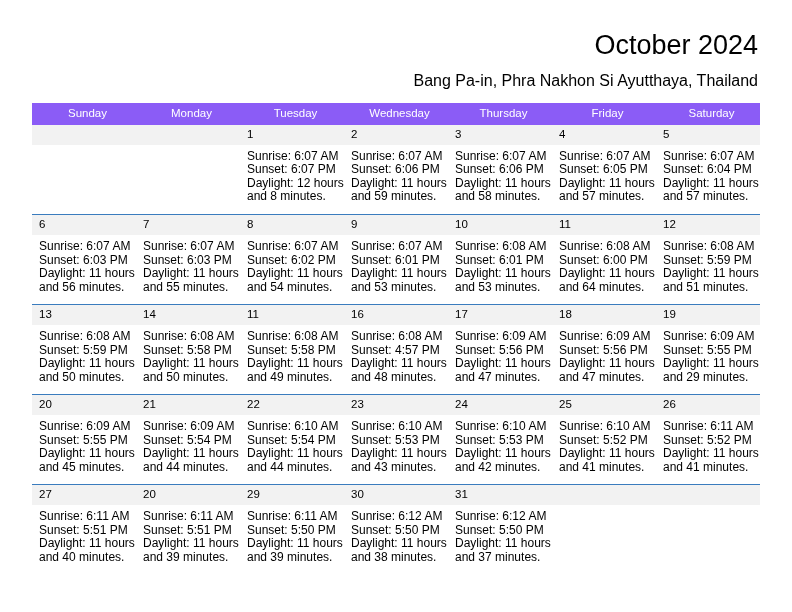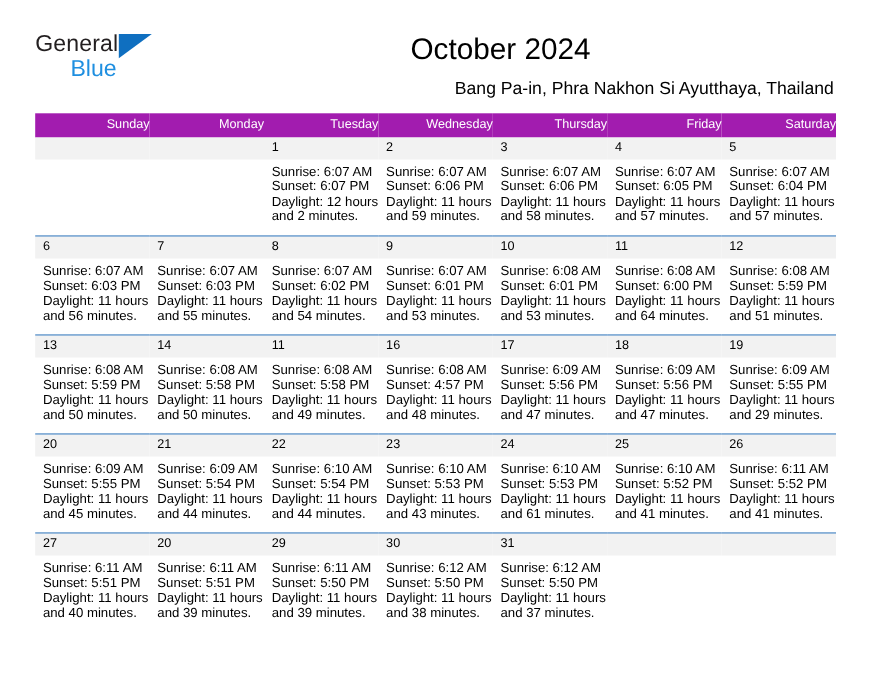--- a/index.html
+++ b/index.html
@@ -65,43 +65,42 @@
     text-align: right;
     flex: 1 1 auto;
     padding-top: 2px;
   }
   .cal-title {
     font-size: 27px;
     color: #000000;
     line-height: 1.15;
     font-weight: normal;
     margin: 0;
-    text-align: center;
   }
   .cal-subtitle {
     font-size: 16px;
     color: #000000;
     margin: 10px 0 0 0;
     font-weight: normal;
     line-height: 1.2;
   }
 
   
   .calendar {
     margin: 13px 32px 0 32px;
     width: 728px;
     border-collapse: collapse;
     table-layout: fixed;
   }
   .calendar th {
-    background: #a21caf;
+    background: #8b5cf6;
     color: #ffffff;
     font-size: 11.5px;
     font-weight: normal;
-    text-align: right;
+    text-align: center;
     padding: 4px 0 5px 7px;
     line-height: 1.1;
   }
   .calendar td {
     vertical-align: top;
     padding: 0;
     border-top: 1px solid #3a7cbe;
     height: 90px;
     box-sizing: border-box;
   }
@@ -132,25 +131,20 @@
     background: #f2f2f2;
   }
 </style>
 </head>
 <body>
 
 <div class="page">
 
   <div class="header">
 
-    <div class="brand">
-      <span class="brand-general">General</span>
-      <span class="brand-triangle"></span>
-      <span class="brand-blue">Blue</span>
-    </div>
 
     <div class="titles">
       <h1 class="cal-title">October 2024</h1>
       <p class="cal-subtitle">Bang Pa-in, Phra Nakhon Si Ayutthaya, Thailand</p>
     </div>
 
   </div>
 
   <table class="calendar">
     <thead>
@@ -173,21 +167,21 @@
           <td class="blank">
             <div class="daynum empty">&nbsp;</div>
             <div class="cell-body"></div>
           </td>
           <td class="">
             <div class="daynum">1</div>
             <div class="cell-body">
               <div>Sunrise: 6:07 AM</div>
               <div>Sunset: 6:07 PM</div>
               <div>Daylight: 12 hours</div>
-              <div>and 2 minutes.</div>
+              <div>and 8 minutes.</div>
             </div>
           </td>
           <td class="">
             <div class="daynum">2</div>
             <div class="cell-body">
               <div>Sunrise: 6:07 AM</div>
               <div>Sunset: 6:06 PM</div>
               <div>Daylight: 11 hours</div>
               <div>and 59 minutes.</div>
             </div>
@@ -386,21 +380,21 @@
               <div>Daylight: 11 hours</div>
               <div>and 43 minutes.</div>
             </div>
           </td>
           <td class="">
             <div class="daynum">24</div>
             <div class="cell-body">
               <div>Sunrise: 6:10 AM</div>
               <div>Sunset: 5:53 PM</div>
               <div>Daylight: 11 hours</div>
-              <div>and 61 minutes.</div>
+              <div>and 42 minutes.</div>
             </div>
           </td>
           <td class="">
             <div class="daynum">25</div>
             <div class="cell-body">
               <div>Sunrise: 6:10 AM</div>
               <div>Sunset: 5:52 PM</div>
               <div>Daylight: 11 hours</div>
               <div>and 41 minutes.</div>
             </div>

